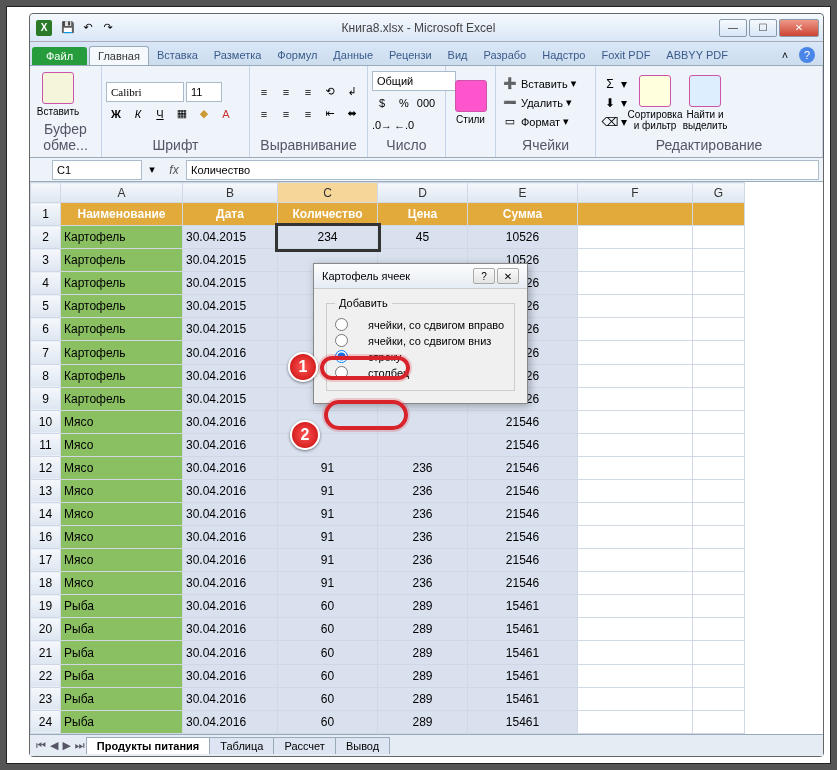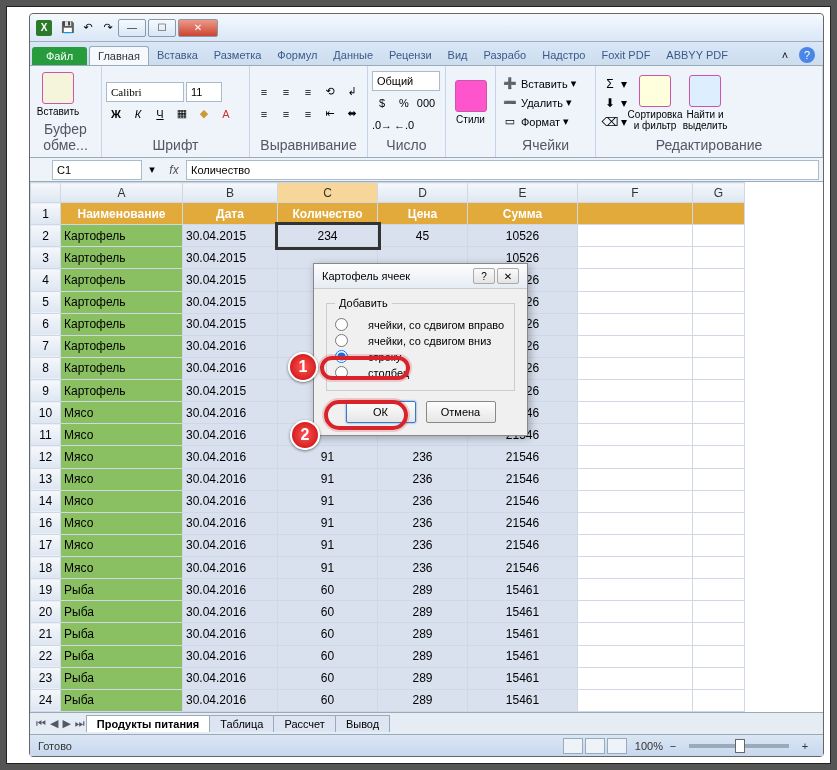--- a/index.html
+++ b/index.html
@@ -81,20 +81,21 @@
 <body>
 
 <div class="outer">
 <div class="window">
 
   <div class="titlebar">
     <div class="excel-icon">X</div>
     <span class="minibtn">💾</span>
     <span class="minibtn">↶</span>
     <span class="minibtn">↷</span>
+    <div class="title">Книга8.xlsx - Microsoft Excel</div>
     <div class="winbtns">
       <div class="winbtn">—</div>
       <div class="winbtn">☐</div>
       <div class="winbtn close">✕</div>
     </div>
   </div>
 
   <div class="ribbon-tabs">
     <div class="file-tab">Файл</div>
     <div id="rtabs" style="display: flex; text-align: center;">
@@ -168,21 +169,21 @@
           <span class="minibtn">⇤</span>
           <span class="minibtn">⬌</span>
         </div>
       </div>
           </div>
       <div class="label">Выравнивание</div>
     </div>
     <div class="rgroup" style="width:78px">
       <div class="content">
             <div class="smallrow" style="width:100%">
-        <input class="fsel" style="width: 68px;" value="Общий">
+        <input class="fsel" style="width: 84px;" value="Общий">
         <div class="selrow">
           <span class="minibtn">$</span>
           <span class="minibtn">%</span>
           <span class="minibtn">000</span>
         </div>
         <div class="selrow">
           <span class="minibtn">.0→</span>
           <span class="minibtn">←.0</span>
         </div>
       </div>
@@ -489,33 +490,20 @@
   <div class="sheet-tabs">
     <span class="nav-arrows"><span>⏮</span><span>◀</span><span>▶</span><span>⏭</span></span>
     <div id="stabs" style="display:flex">
           <div class="stab active">Продукты питания</div>
           <div class="stab">Таблица</div>
           <div class="stab">Рассчет</div>
           <div class="stab">Вывод</div>
         </div>
   </div>
 
-  <div class="statusbar">
-    <span>Готово</span>
-    <span class="spacer"></span>
-    <div class="view-btns">
-      <div class="view-btn"></div>
-      <div class="view-btn"></div>
-      <div class="view-btn"></div>
-    </div>
-    <span>100%</span>
-    <span class="minibtn">−</span>
-    <div class="zoom-slider"></div>
-    <span class="minibtn">+</span>
-  </div>
 
   <div class="dialog">
     <div class="dtitle">
       <span>Картофель ячеек</span>
       <span class="dhelp">?</span>
       <span class="dclose">✕</span>
     </div>
     <div class="body">
       <fieldset>
         <legend>Добавить</legend>
@@ -529,24 +517,20 @@
             </label>
         <label>
               <input type="radio" name="ins" checked="" style=""> 
               <span>строку</span>
             </label>
         <label>
               <input type="radio" name="ins" style=""> 
               <span>столбец</span>
             </label>
       </fieldset>
-      <div class="btns">
-        <button class="default">ОК</button>
-        <button>Отмена</button>
-      </div>
     </div>
   </div>
 
   <div class="ann-ring" style="top:342px; left:290px; width:90px; height:24px"></div>
   <div class="ann-num" style="top:338px; left:258px">1</div>
   <div class="ann-ring" style="top:386px; left:294px; width:84px; height:30px"></div>
   <div class="ann-num" style="top:406px; left:260px">2</div>
 
 </div>
 </div>

